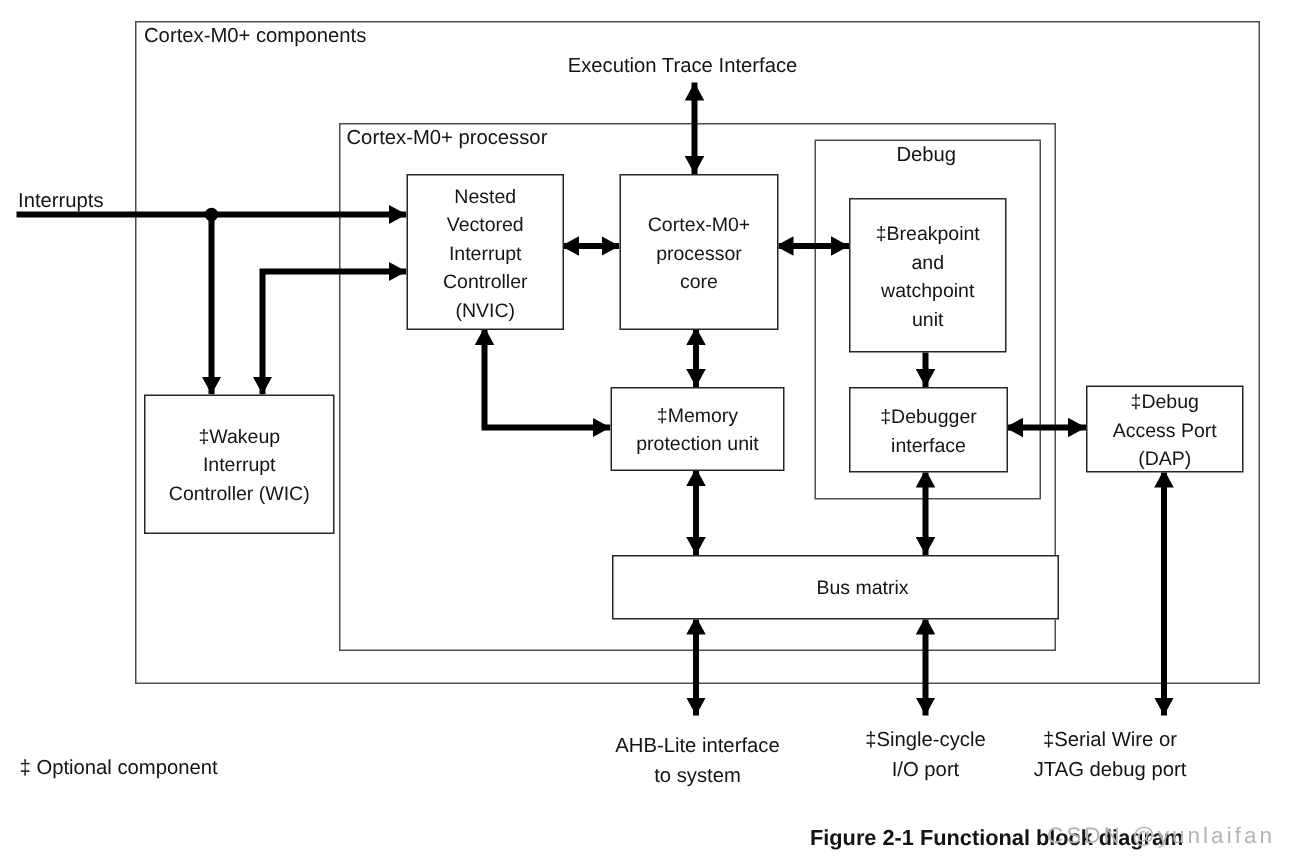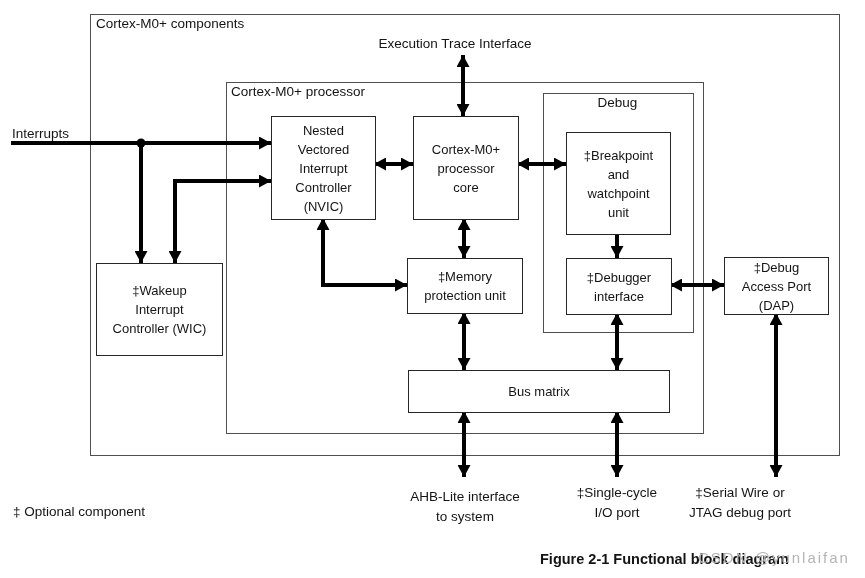--- a/index.html
+++ b/index.html
@@ -104,21 +104,21 @@
   <div class="block" style="left:407px;top:258px;width:114px;height:54px;">‡Memory
 protection unit</div>
   <div class="block" style="left:566px;top:258px;width:104px;height:55px;">‡Debugger
 interface</div>
   <div class="block" style="left:724px;top:257px;width:103px;height:56px;">‡Debug
 Access Port
 (DAP)</div>
   <div class="block" style="left:96px;top:263px;width:125px;height:91px;">‡Wakeup
 Interrupt
 Controller (WIC)</div>
-  <div class="block" style="left:408px;top:370px;width:260px;height:41px;">Bus matrix</div>
+  <div class="block" style="left:408px;top:370px;width:260px;height:41px;padding-left:36px;">Bus matrix</div>
 
   <div class="flabel" style="left:12px;top:124px;">Interrupts</div>
   <div class="flabel centered" style="left:365px;top:34px;width:180px;">Execution Trace Interface</div>
   <div class="flabel centered" style="left:375px;top:487px;width:180px;text-align:center;">AHB-Lite interface
 to system</div>
   <div class="flabel centered" style="left:527px;top:483px;width:180px;">‡Single-cycle
 I/O port</div>
   <div class="flabel centered" style="left:650px;top:483px;width:180px;">‡Serial Wire or
 JTAG debug port</div>
   <div class="flabel" style="left:13px;top:502px;">‡ Optional component</div>

